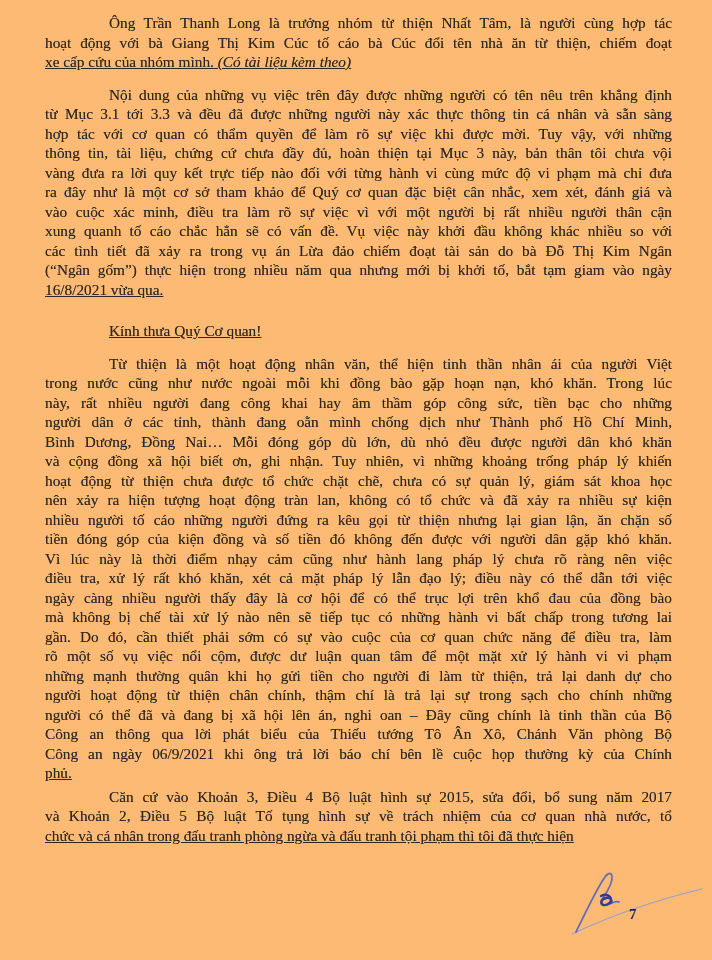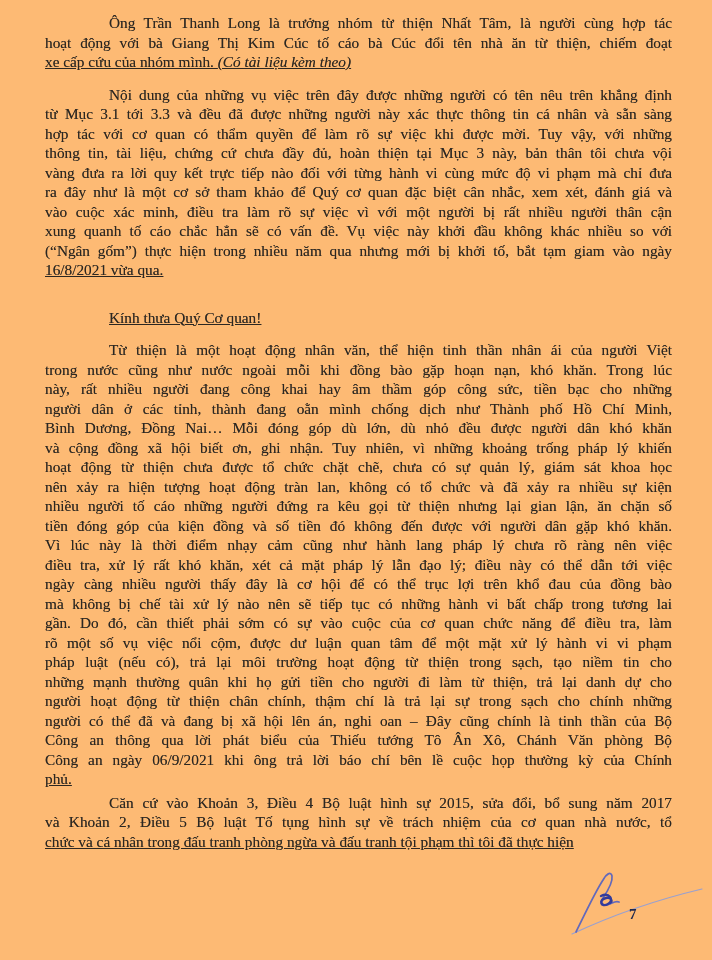--- a/index.html
+++ b/index.html
@@ -23,21 +23,21 @@
     position: absolute;
     left: 45px;
     top: 13px;
     width: 627px;
     color: #2b2722;
     font-size: 15.3px;
     text-shadow: 0 0 0.6px rgba(45, 40, 32, 0.55);
   }
   .para { margin: 0; }
   .para + .para { margin-top: 13px; }
-  .para.salutation { margin-top: 28px; margin-bottom: 1px; }
+  .para.salutation { margin-top: 22px; margin-bottom: 1px; }
   .para.closing { margin-top: 4px; }
   .line {
     height: 19.5px;
     line-height: 19.5px;
     overflow: hidden;
     text-align: justify;
     text-align-last: justify;
     white-space: normal;
   }
   .line.first { text-indent: 64px; }
@@ -74,20 +74,21 @@
       </div>
       <div class="para">
         <div class="line first">Nội dung của những vụ việc trên đây được những người có tên nêu trên khẳng định</div>
         <div class="line">từ Mục 3.1 tới 3.3 và đều đã được những người này xác thực thông tin cá nhân và sẵn sàng</div>
         <div class="line">hợp tác với cơ quan có thẩm quyền để làm rõ sự việc khi được mời. Tuy vậy, với những</div>
         <div class="line">thông tin, tài liệu, chứng cứ chưa đầy đủ, hoàn thiện tại Mục 3 này, bản thân tôi chưa vội</div>
         <div class="line">vàng đưa ra lời quy kết trực tiếp nào đối với từng hành vi cùng mức độ vi phạm mà chỉ đưa</div>
         <div class="line">ra đây như là một cơ sở tham khảo để Quý cơ quan đặc biệt cân nhắc, xem xét, đánh giá và</div>
         <div class="line">vào cuộc xác minh, điều tra làm rõ sự việc vì với một người bị rất nhiều người thân cận</div>
         <div class="line">xung quanh tố cáo chắc hẳn sẽ có vấn đề. Vụ việc này khởi đầu không khác nhiều so với</div>
+        <div class="line">các tình tiết đã xảy ra trong vụ án Lừa đảo chiếm đoạt tài sản do bà Đỗ Thị Kim Ngân</div>
         <div class="line">(“Ngân gốm”) thực hiện trong nhiều năm qua nhưng mới bị khởi tố, bắt tạm giam vào ngày</div>
         <div class="line last">16/8/2021 vừa qua.</div>
       </div>
       <div class="para salutation left">
         <div class="line first last">Kính thưa Quý Cơ quan!</div>
       </div>
       <div class="para">
         <div class="line first">Từ thiện là một hoạt động nhân văn, thể hiện tinh thần nhân ái của người Việt</div>
         <div class="line">trong nước cũng như nước ngoài mỗi khi đồng bào gặp hoạn nạn, khó khăn. Trong lúc</div>
         <div class="line">này, rất nhiều người đang công khai hay âm thầm góp công sức, tiền bạc cho những</div>
@@ -97,21 +98,20 @@
         <div class="line">hoạt động từ thiện chưa được tổ chức chặt chẽ, chưa có sự quản lý, giám sát khoa học</div>
         <div class="line">nên xảy ra hiện tượng hoạt động tràn lan, không có tổ chức và đã xảy ra nhiều sự kiện</div>
         <div class="line">nhiều người tố cáo những người đứng ra kêu gọi từ thiện nhưng lại gian lận, ăn chặn số</div>
         <div class="line">tiền đóng góp của kiện đồng và số tiền đó không đến được với người dân gặp khó khăn.</div>
         <div class="line">Vì lúc này là thời điểm nhạy cảm cũng như hành lang pháp lý chưa rõ ràng nên việc</div>
         <div class="line">điều tra, xử lý rất khó khăn, xét cả mặt pháp lý lẫn đạo lý; điều này có thể dẫn tới việc</div>
         <div class="line">ngày càng nhiều người thấy đây là cơ hội để có thể trục lợi trên khổ đau của đồng bào</div>
         <div class="line">mà không bị chế tài xử lý nào nên sẽ tiếp tục có những hành vi bất chấp trong tương lai</div>
         <div class="line">gần. Do đó, cần thiết phải sớm có sự vào cuộc của cơ quan chức năng để điều tra, làm</div>
         <div class="line">rõ một số vụ việc nổi cộm, được dư luận quan tâm để một mặt xử lý hành vi vi phạm</div>
-        <div class="line">pháp luật (nếu có), trả lại môi trường hoạt động từ thiện trong sạch, tạo niềm tin cho</div>
         <div class="line">những mạnh thường quân khi họ gửi tiền cho người đi làm từ thiện, trả lại danh dự cho</div>
         <div class="line">người hoạt động từ thiện chân chính, thậm chí là trả lại sự trong sạch cho chính những</div>
         <div class="line">người có thể đã và đang bị xã hội lên án, nghi oan – Đây cũng chính là tinh thần của Bộ</div>
         <div class="line">Công an thông qua lời phát biểu của Thiếu tướng Tô Ân Xô, Chánh Văn phòng Bộ</div>
         <div class="line">Công an ngày 06/9/2021 khi ông trả lời báo chí bên lề cuộc họp thường kỳ của Chính</div>
         <div class="line last">phủ.</div>
       </div>
       <div class="para closing">
         <div class="line first">Căn cứ vào Khoản 3, Điều 4 Bộ luật hình sự 2015, sửa đổi, bổ sung năm 2017</div>
         <div class="line">và Khoản 2, Điều 5 Bộ luật Tố tụng hình sự về trách nhiệm của cơ quan nhà nước, tổ</div>

